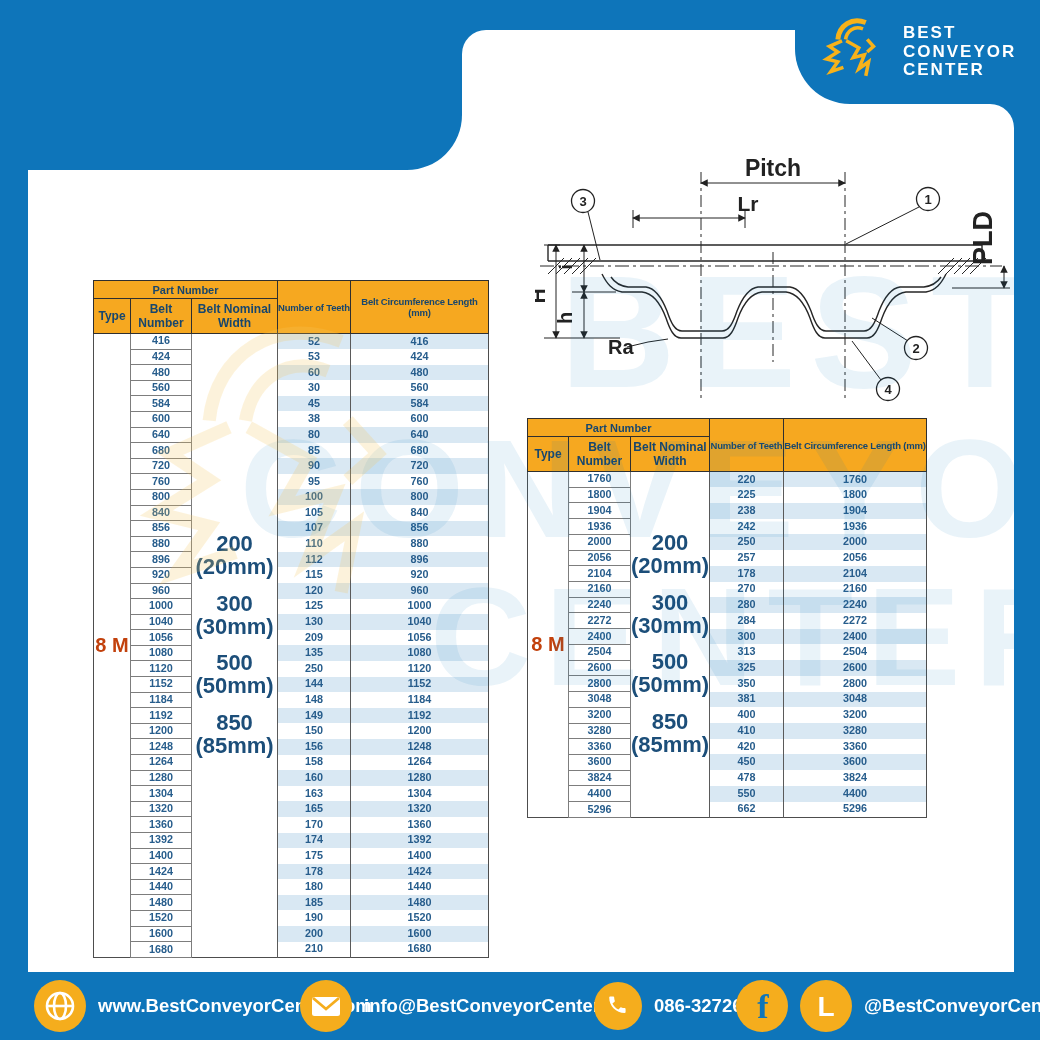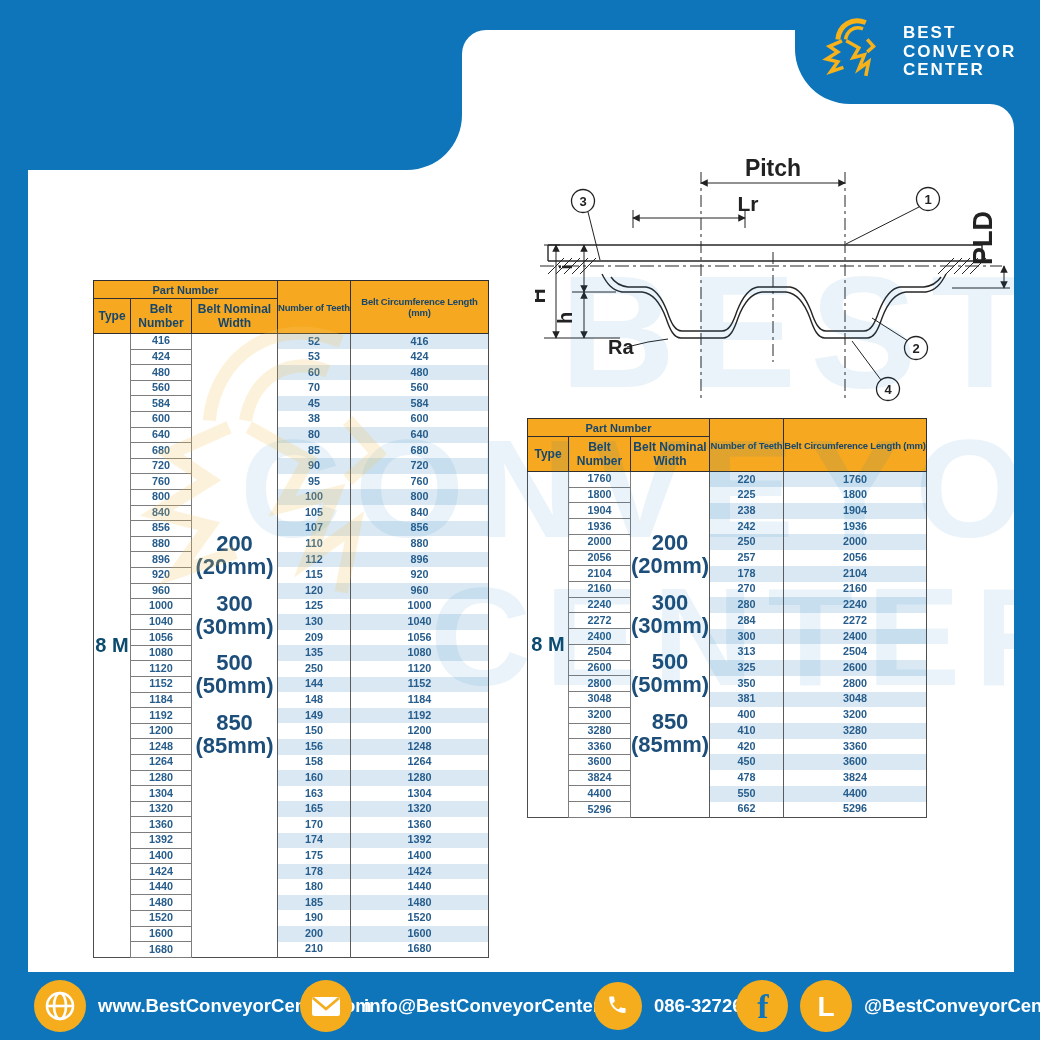--- a/index.html
+++ b/index.html
@@ -37,21 +37,21 @@
   .tbl th{background:#f6a820;color:#17466d;font-weight:bold;border:1px solid #2f2f2f;padding:0;}
   .tbl .th-part{font-size:11px;height:17px;}
   .tbl .th-sub{font-size:12px;height:34px;}
   .tbl .th-wide{font-size:9.5px;letter-spacing:-0.2px;margin-top:32px;}
   .tbl td{color:#275d8c;font-weight:bold;font-size:10.8px;text-align:center;padding:0;line-height:1.1;}
   .tbl-1 tbody tr{height:15.6px;}
   .tbl-2 tbody tr{height:15.73px;}
   .tbl td.col-belt{border:1px solid #7d7d7d;}
   .tbl td.col-teeth{border-left:1px solid #5a5a5a;}
   .tbl td.col-circ{border-left:1px solid #5a5a5a;}
-  .tbl td.col-type{font-size:20px;color:#0c4a6e;}
+  .tbl td.col-type{font-size:20px;color:#c2410c;}
   .tbl tbody tr:nth-child(odd) td.col-teeth,
   .tbl tbody tr:nth-child(odd) td.col-circ{background:#d9e8f3;}
   .tbl td.col-nominal{vertical-align:middle;}
   .wblock{display:flex;flex-direction:column;gap:14px;align-items:center;}
   .wpair{font-size:22px;line-height:1.04;color:#1c4e79;}
   
   .footer{position:absolute;left:0;bottom:0;width:100%;height:68px;background:#0e75ba;z-index:5;}
   .f-item{position:absolute;top:0;height:68px;display:flex;align-items:center;gap:12px;cursor:pointer;}
   .f-text{color:#ffffff;font-weight:bold;font-size:18.5px;white-space:nowrap;}
   .f-circle{display:block;}
@@ -238,21 +238,21 @@
           <td class="col-teeth">53</td>
           <td class="col-circ">424</td>
         </tr>
         <tr>
           <td class="col-belt">480</td>
           <td class="col-teeth">60</td>
           <td class="col-circ">480</td>
         </tr>
         <tr>
           <td class="col-belt">560</td>
-          <td class="col-teeth">70</td>
+          <td class="col-teeth">30</td>
           <td class="col-circ">560</td>
         </tr>
         <tr>
           <td class="col-belt">584</td>
           <td class="col-teeth">45</td>
           <td class="col-circ">584</td>
         </tr>
         <tr>
           <td class="col-belt">600</td>
           <td class="col-teeth">38</td>

